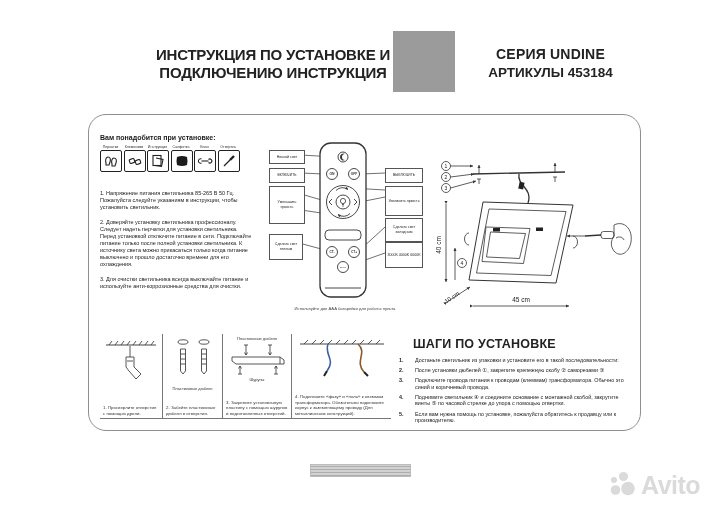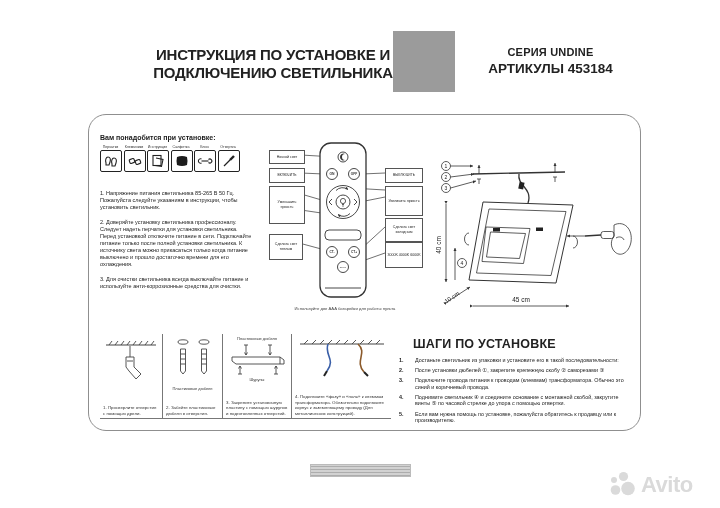--- a/index.html
+++ b/index.html
@@ -9,21 +9,21 @@
 
   
   .logo-box{left:78px;top:37px;width:52px;height:55px;border:2px solid #4a4a4a;text-align:center;font-family:"Liberation Serif",serif;color:#2b2b2b;padding-top:4px;background:#fdfdfd;}
   .logo-big{font-size:13px;font-weight:700;line-height:12px;letter-spacing:.5px;}
   .logo-small{font-size:5px;letter-spacing:2.5px;line-height:7px;color:#555;}
   .logo-bar{margin:2px auto 0;width:40px;height:4px;background:#3a3a3a;position:relative;}
   .logo-bar::after{content:"";position:absolute;left:4px;top:1px;width:10px;height:2px;background:#b03030;}
   .title{left:143px;top:46px;width:260px;font-size:15px;font-weight:700;line-height:18px;letter-spacing:-.2px;color:#222;text-align:center;}
   .product-image{left:393px;top:31px;width:62px;height:61px;background:#9b9b9b;}
   .series-block{left:468px;top:46px;width:165px;text-align:center;color:#222;}
-  .series{font-size:11px;font-weight:700;letter-spacing:.2px;}
+  .series{font-size:14px;font-weight:700;letter-spacing:.2px;}
   .articles{font-size:13.5px;font-weight:700;margin-top:3px;}
 
   
   .main-panel{left:88px;top:114px;width:553px;height:317px;border:1px solid #8f8f8f;border-radius:18px;background:#fff;}
 
   
   .tools{left:100px;top:134px;width:150px;}
   .tools-heading{font-size:7px;font-weight:700;margin-bottom:4px;}
   .tool-row{display:flex;gap:2.5px;}
   .tool{width:21px;text-align:center;}
@@ -55,33 +55,33 @@
   
   .install{left:399px;top:337px;width:234px;color:#222;}
   .install-heading{font-size:12.5px;font-weight:700;letter-spacing:.2px;margin-bottom:6px;padding-left:14px;}
   .step{display:flex;margin-bottom:3.5px;}
   .step-num{width:16px;font-size:5.4px;font-weight:700;flex:none;}
   .step-text{font-size:5.4px;line-height:6.6px;}
 
   
   .metal-bar{left:310px;top:464px;width:101px;height:13px;background:repeating-linear-gradient(0deg,#adadad 0 1px,#d2d2d2 1px 3px);border:0.5px solid #bbb;}
   .watermark{left:608px;top:466px;width:110px;height:38px;display:flex;align-items:center;gap:3px;color:#dadada;}
-  .watermark-text{font-size:22px;font-weight:700;letter-spacing:-.5px;}
+  .watermark-text{font-size:25px;font-weight:700;letter-spacing:-.5px;}
 
   svg text{font-family:"Liberation Sans",sans-serif;}
 </style>
 </head>
 <body>
 
 <div class="page">
 
 
   <div class="abs title">
     <div>ИНСТРУКЦИЯ ПО УСТАНОВКЕ И</div>
-    <div>ПОДКЛЮЧЕНИЮ СВЕТИЛЬНИКА</div>
+    <div>ПОДКЛЮЧЕНИЮ ИНСТРУКЦИЯ</div>
   </div>
 
   <div class="abs product-image"></div>
 
   <div class="abs series-block">
     <div class="series">СЕРИЯ UNDINE</div>
     <div class="articles">АРТИКУЛЫ 453184</div>
   </div>
 
   <div class="abs main-panel"></div>

